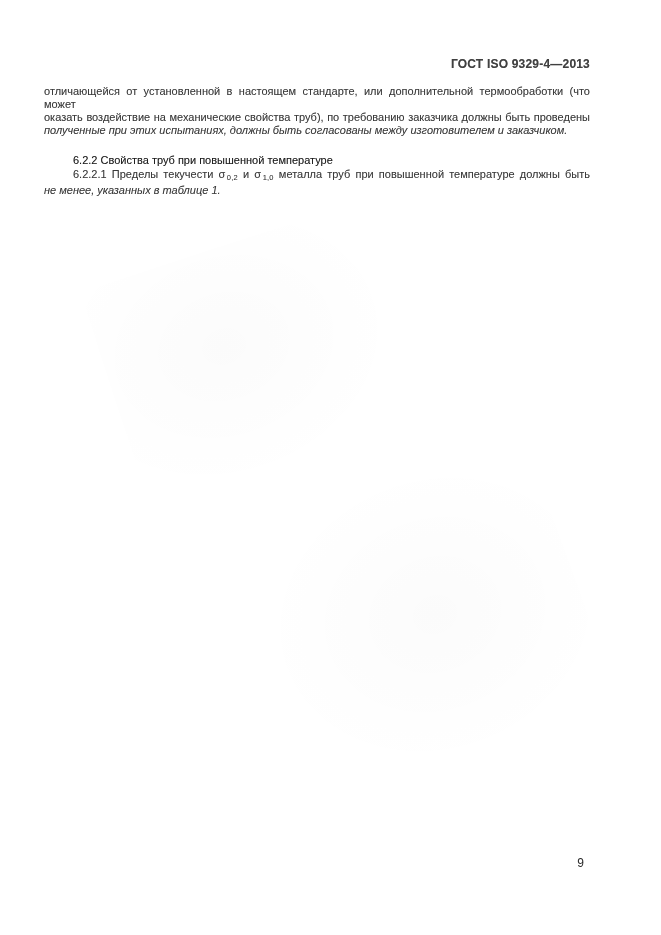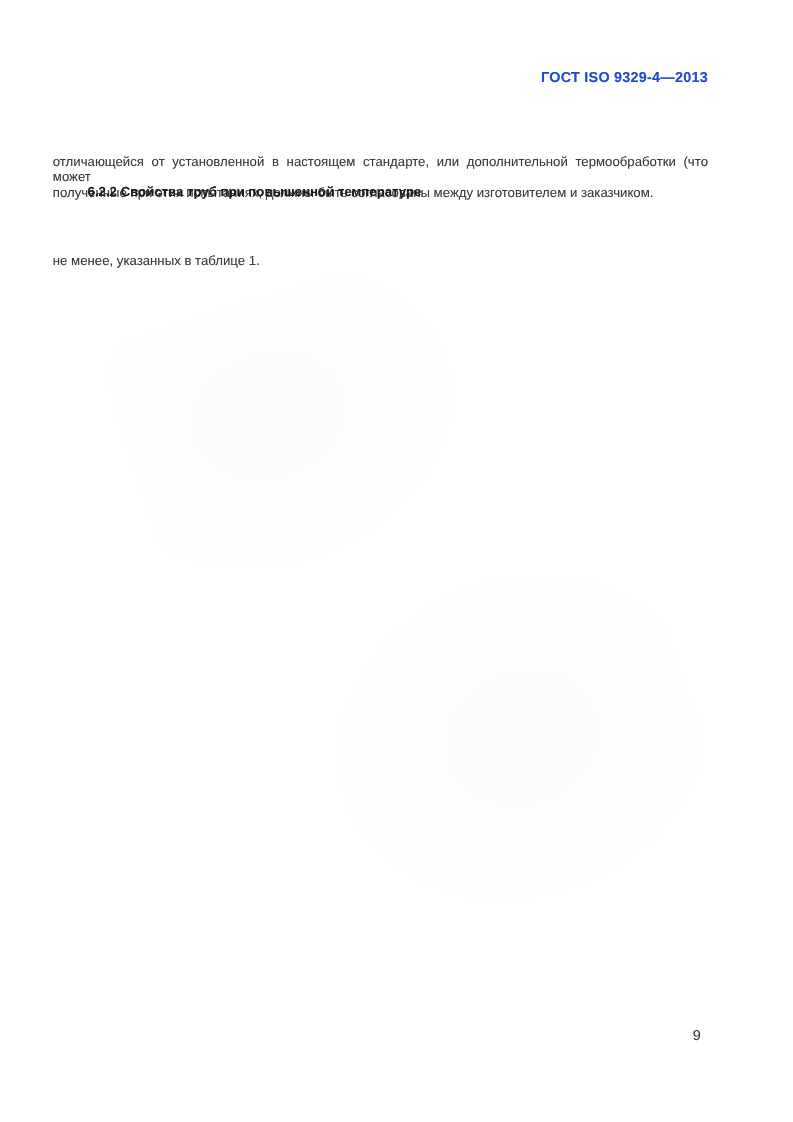--- a/index.html
+++ b/index.html
@@ -17,58 +17,58 @@
     overflow: hidden;
   }
   .doc-header {
     position: absolute;
     top: 57px;
     left: 44px;
     width: 546px;
     text-align: right;
     font-size: 12px;
     font-weight: bold;
-    color: #1d4ed8;
+    color: #404040;
     letter-spacing: 0.2px;
     text-shadow: 0 0 0.5px rgba(0,0,0,0.35);
   }
   .textblock {
     position: absolute;
     left: 44px;
     width: 546px;
     font-size: 11px;
-    margin-top: 44px;
   }
   .para-continuation { top: 85px; }
   .clause-para { top: 168px; }
   .line {
     box-sizing: border-box;
     line-height: 13px;
     text-align: justify;
     text-align-last: justify;
     white-space: normal;
     text-shadow: 0 0 0.5px rgba(0,0,0,0.25);
   }
   .line.last {
     text-align: center;
     text-align-last: left;
+    font-style: italic;
   }
   .line.indent-first {
     padding-left: 29px;
   }
   .section-heading {
     position: absolute;
     top: 153px;
     left: 44px;
     width: 546px;
     box-sizing: border-box;
     padding-left: 29px;
     font-size: 11px;
     line-height: 14px;
-    font-weight: bold;
+    font-weight: normal;
     color: #1d1d1d;
     text-shadow: 0 0 0.5px rgba(0,0,0,0.35);
   }
   sub.sigma-sub {
     font-size: 7.5px;
     vertical-align: -2px;
     margin-left: 1.5px;
     letter-spacing: 0.2px;
   }
   .page-number {
@@ -101,24 +101,26 @@
 
 <div class="page">
 
   <div class="scan-noise n1"></div>
   <div class="scan-noise n2"></div>
 
   <div class="doc-header">ГОСТ ISO 9329-4—2013</div>
 
   <div class="textblock para-continuation">
     <div class="line">отличающейся от установленной в настоящем стандарте, или дополнительной термообработки (что может</div>
+    <div class="line">оказать воздействие на механические свойства труб), по требованию заказчика должны быть проведены</div>
     <div class="line last">полученные при этих испытаниях, должны быть согласованы между изготовителем и заказчиком.</div>
   </div>
 
   <div class="section-heading">6.2.2 Свойства труб при повышенной температуре</div>
 
   <div class="textblock clause-para">
+    <div class="line indent-first"><span>6.2.2.1 Пределы текучести </span><span>σ</span><sub class="sigma-sub">0,2</sub><span> и </span><span>σ</span><sub class="sigma-sub">1,0</sub><span> металла труб при повышенной температуре должны быть</span></div>
     <div class="line last">не менее, указанных в таблице 1.</div>
   </div>
 
   <div class="page-number">9</div>
 
 </div>
 
 </body></html>

